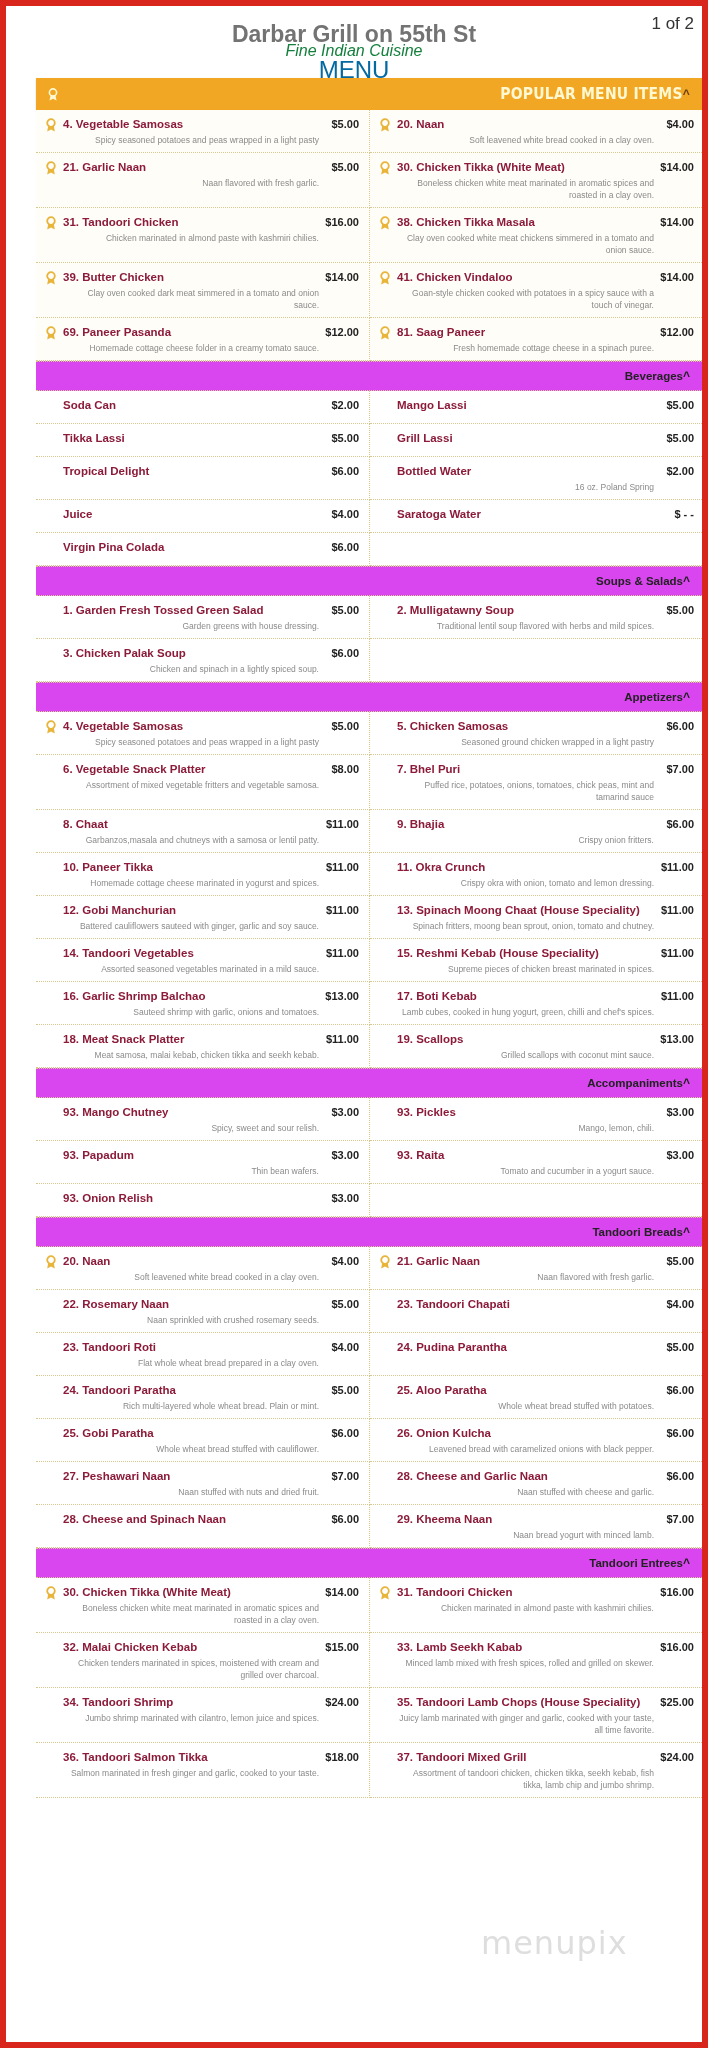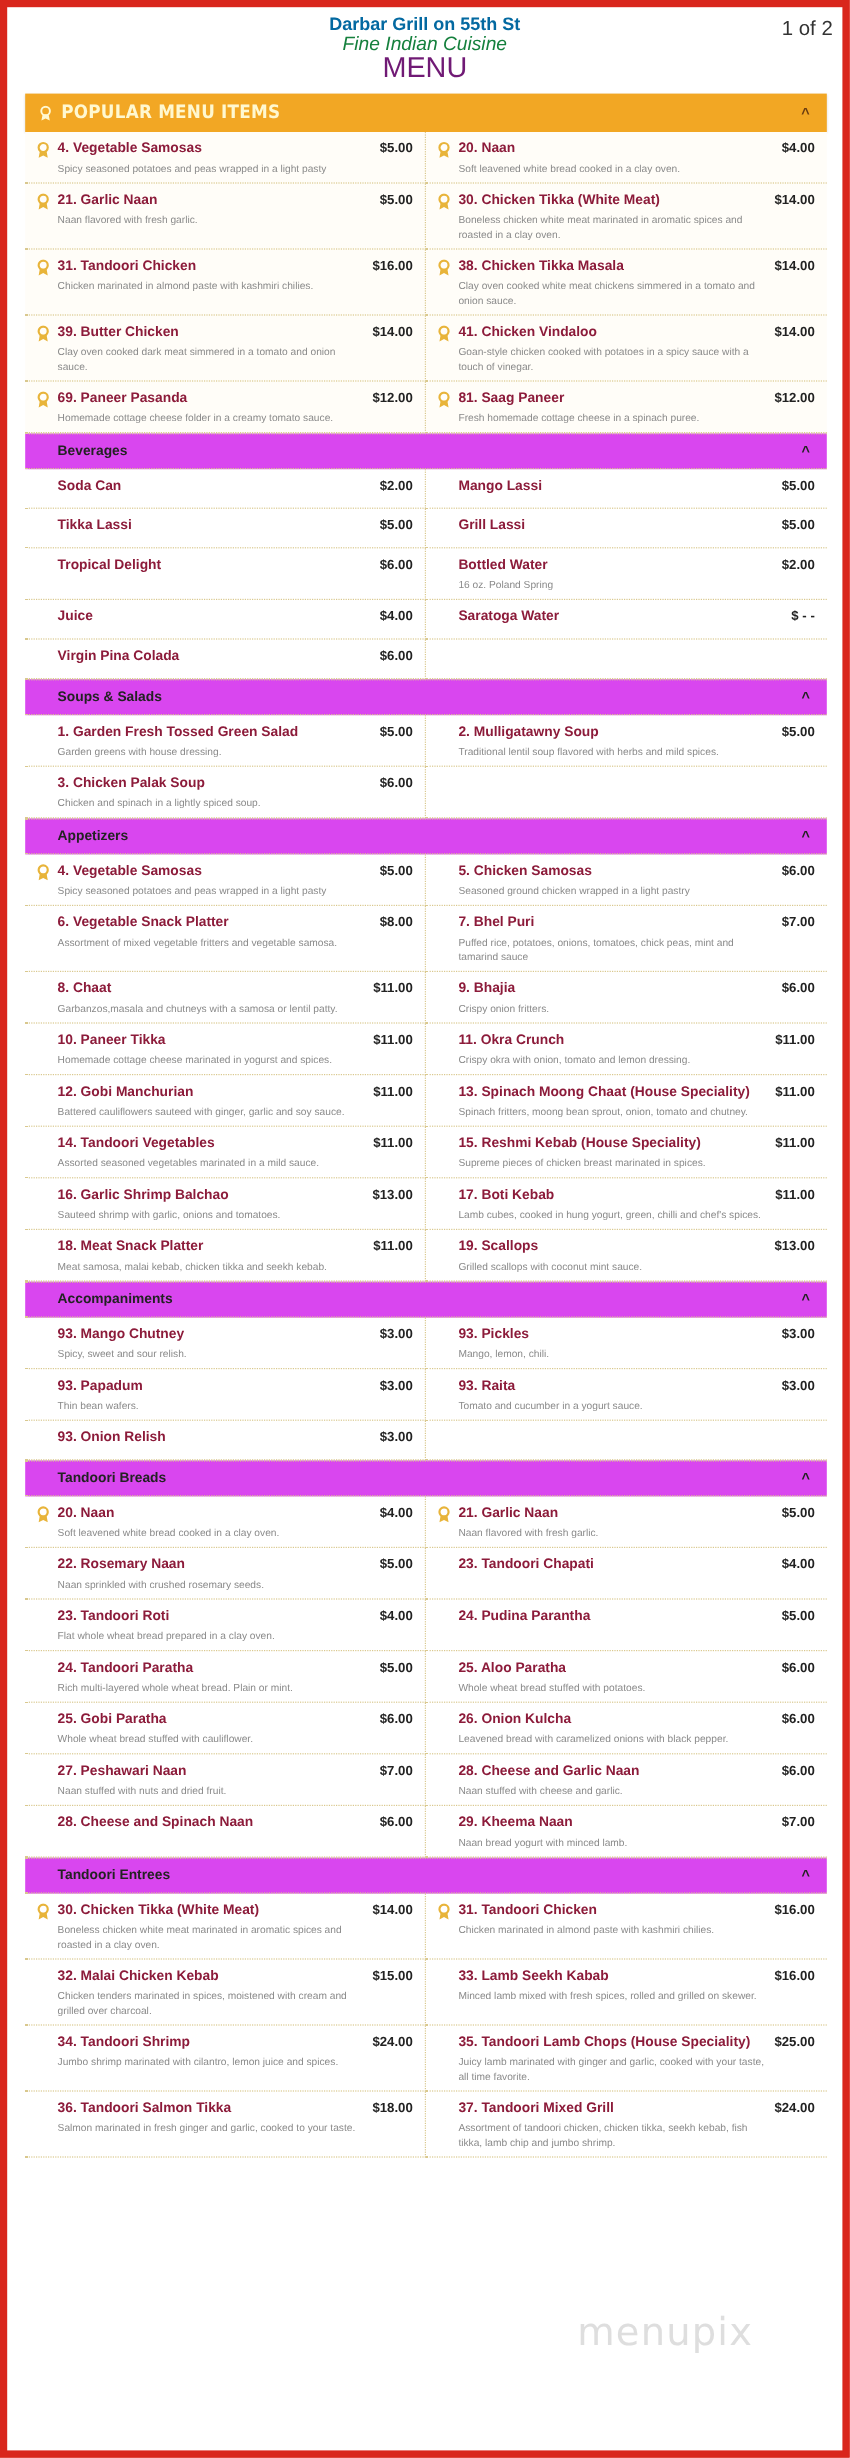--- a/index.html
+++ b/index.html
@@ -3,26 +3,26 @@
 <meta charset="utf-8">
 <style>
   * { box-sizing: border-box; margin: 0; padding: 0; }
   html, body { width: 708px; height: 2048px; background: #d9261c; overflow: hidden; }
   body { font-family: "Liberation Sans", sans-serif; position: relative; }
   .page {
     position: absolute; left: 6px; top: 6px; width: 696px; height: 2036px;
     background: #ffffff; overflow: hidden;
   }
   .header { position: relative; height: 72px; text-align: center; }
-  .title { color: #0369a1; font-weight: bold; font-size: 15px; line-height: 20px; padding-top: 5px; }
+  .title { color: #737373; font-weight: bold; font-size: 23px; line-height: 20px; padding-top: 18px; }
   .subtitle { font-style: italic; font-size: 16px; line-height: 14px; color: #15803d; }
-  .menu-word { font-size: 24px; line-height: 24px; color: #701a75; }
+  .menu-word { font-size: 24px; line-height: 24px; color: #0369a1; }
   .page-num { position: absolute; right: 8px; top: 8px; font-size: 17px; color: #333; }
 
-  .wrap { position: absolute; left: 15px; width: 668px; }
+  .wrap { position: absolute; left: 30px; width: 668px; text-align: right; }
   .popular-bar {
     height: 32px; background: #f2a724; display: flex; align-items: center;
     padding: 0 14px 0 12px; color: #fff8d0; font-weight: bold; font-size: 15px;
     letter-spacing: 0.2px; box-shadow: 0 1px 2px rgba(0,0,0,0.15);
   }
   .popular-bar .label { flex: 1; margin-left: 8px; font-family: "DejaVu Sans", sans-serif; font-weight: bold; font-size: 14px; transform: scaleY(1.1); }
   .chev { font-size: 12px; color: #6a3c10; font-weight: bold; }
   .sec-head {
     height: 30px; background: #d946ef; display: flex; align-items: center;
     padding: 0 14px 0 27px; font-size: 11.5px; color: #222; font-weight: bold;

